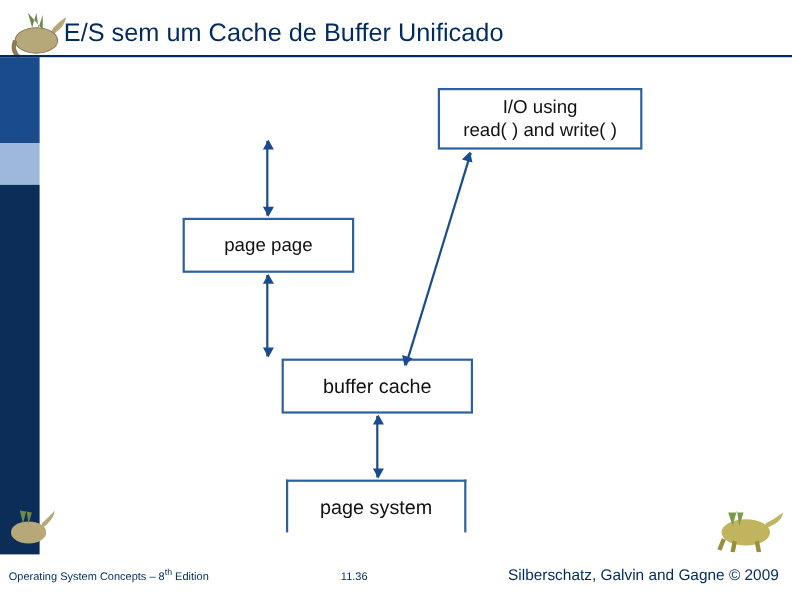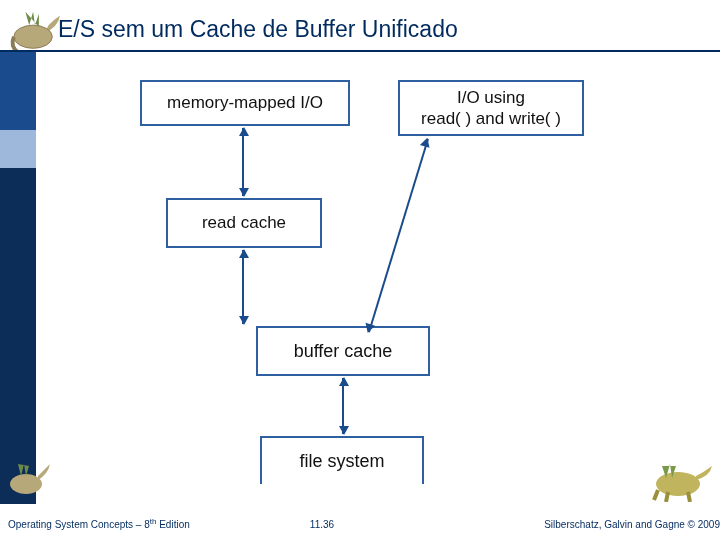--- a/index.html
+++ b/index.html
@@ -99,22 +99,22 @@
   .footer-left {
     position:absolute; bottom:10px; left:8px;
     font-size:10px; color:#012a5e;margin-top:44px;
   }
   .footer-left sup { font-size:8px; }
   .footer-center {
     position:absolute; bottom:10px; left:0; width:644px;
     text-align:center; font-size:10px; color:#012a5e;
   }
   .footer-right {
-    position:absolute; bottom:10px; right:0;
-    font-size:10px; color:#012a5e;
+    position:absolute; bottom:10px; right:12px;
+    font-size:14px; color:#012a5e;
   }
 </style>
 </head>
 <body>
 
 <svg class="dino-head" viewBox="0 0 60 54">
   <ellipse cx="28" cy="34" rx="20" ry="12" fill="#b7a87a"></ellipse>
   <path d="M8 34 Q4 44 12 50" stroke="#8a7d55" stroke-width="4" fill="none"></path>
   <path d="M40 30 Q54 24 56 12 Q50 16 44 22" fill="#b7a87a"></path>
   <path d="M20 8 L24 22 L28 8 L30 22 L34 10 L34 24" fill="#6d8a4a"></path>
@@ -124,25 +124,24 @@
 <div class="title">E/S sem um Cache de Buffer Unificado</div>
 <div class="title-underline"></div>
 
 <div class="sidebar">
   <div class="s1"></div>
     <div class="s2"></div>
     <div class="s3"></div>
 </div>
 
 <div class="diagram">
-  <div class="dbox b-mmio">memory-mapped I/O</div>
   <div class="dbox b-iorw">I/O using<br>read( ) and write( )</div>
-  <div class="dbox b-page">read cache</div>
+  <div class="dbox b-page">page page</div>
   <div class="dbox b-buffer">buffer cache</div>
-  <div class="dbox b-file">file system</div>
+  <div class="dbox b-file">page system</div>
 
   <div class="arrow-v a1"></div>
   <div class="arrow-v a2"></div>
   <div class="arrow-v a3"></div>
   <div class="arrow-diag a4"></div>
 </div>
 
 <svg class="dino-foot-left" viewBox="0 0 48 44">
   <ellipse cx="22" cy="26" rx="16" ry="10" fill="#b7a87a"></ellipse>
   <path d="M34 22 Q44 16 46 6 Q40 12 34 18" fill="#b7a87a"></path>

